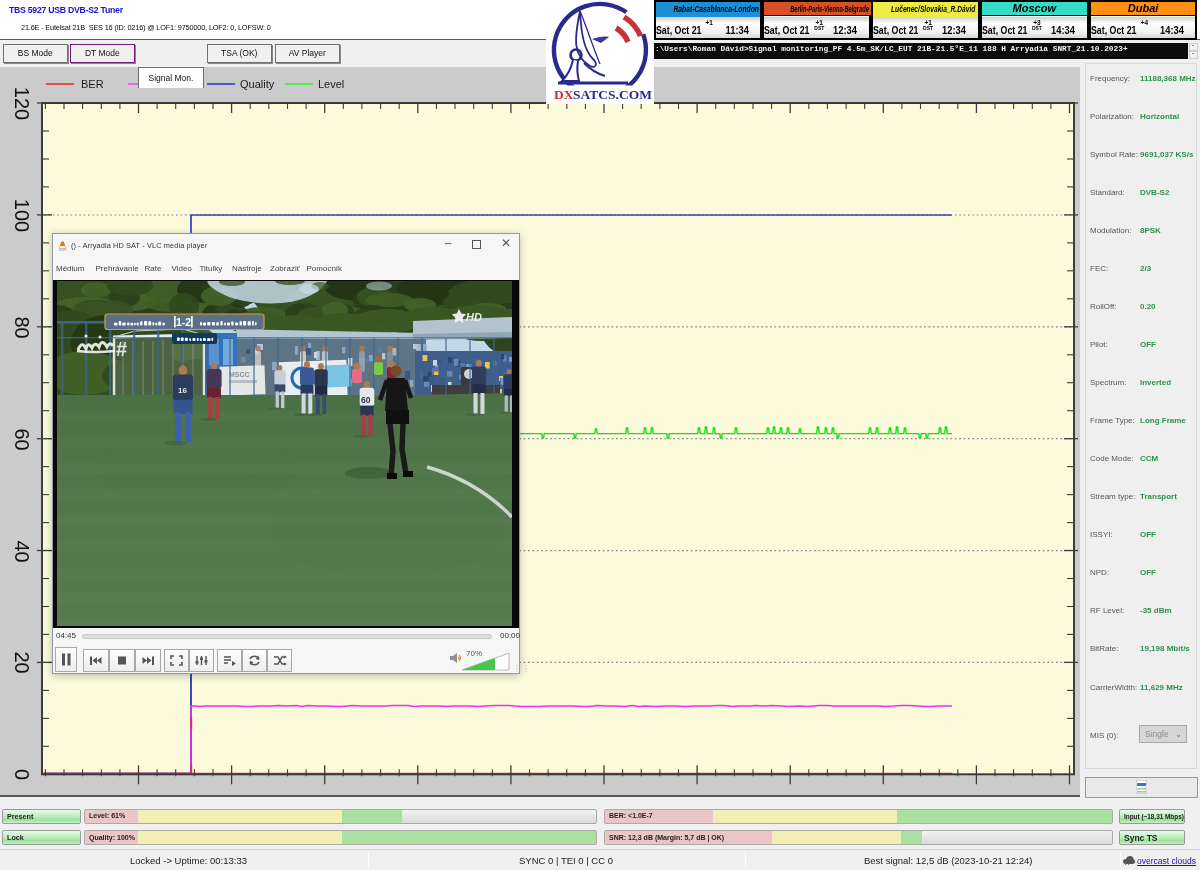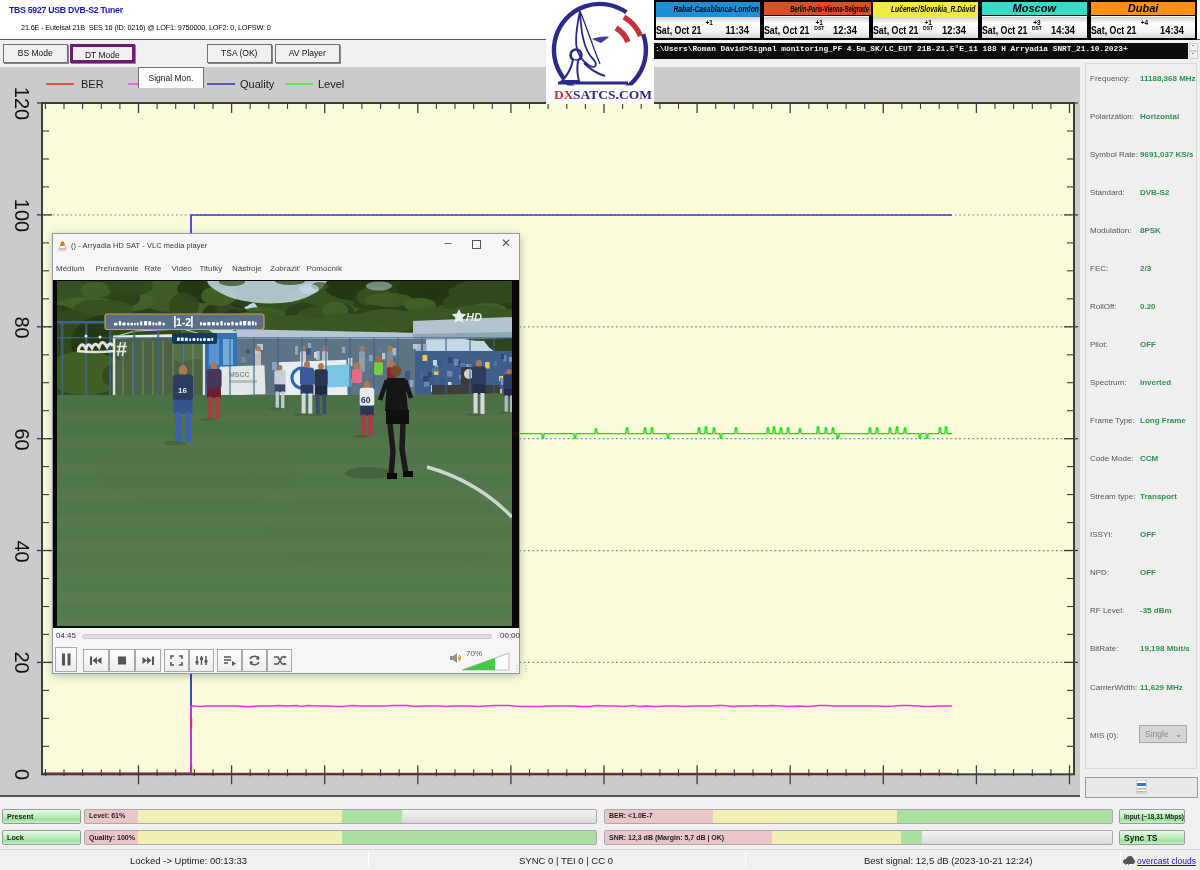--- a/index.html
+++ b/index.html
@@ -3,21 +3,21 @@
 *{margin:0;padding:0;box-sizing:border-box;}
 body{width:1200px;height:870px;background:#f0f0f0;font-family:"Liberation Sans",sans-serif;position:relative;overflow:hidden;}
 .abs{position:absolute;}
 </style></head><body>
 
 <div class="abs" style="left:0;top:0;width:1200px;height:39px;background:#ffffff;"></div>
 <div class="abs" style="left:9px;top:4.5px;font-size:8.7px;font-weight:bold;color:#1515cc;letter-spacing:-0.25px;">TBS 5927 USB DVB-S2 Tuner</div>
 <div class="abs" style="left:21px;top:23px;font-size:7.3px;color:#0a0a0a;letter-spacing:-0.15px;">21.6E - Eutelsat 21B&nbsp; SES 16 (ID: 0216) @ LOF1: 9750000, LOF2: 0, LOFSW: 0</div>
 <div class="abs" style="left:0;top:39px;width:1200px;height:1px;background:#5a5a5a;"></div>
 <div class="abs" style="left:3px;top:43.6px;width:64.5px;height:19px;background:#f0f0f0;border:1px solid #707070;box-shadow:1px 1px 0 #888;font-size:8.5px;color:#111;text-align:center;line-height:17px;">BS Mode</div>
-<div class="abs" style="left:69.6px;top:43.6px;width:65.4px;height:19px;background:#f0f0f0;border:3px solid #701a75;box-shadow:1px 1px 0 #888;font-size:8.5px;color:#111;text-align:center;line-height:17px;">DT Mode</div>
+<div class="abs" style="left:69.6px;top:43.6px;width:65.4px;height:19px;background:#f0f0f0;border:1px solid #701a75;box-shadow:1px 1px 0 #888;font-size:8.5px;color:#111;text-align:center;line-height:17px;">DT Mode</div>
 <div class="abs" style="left:138px;top:33px;width:66px;height:21px;background:#fff;border:1px solid #707070;border-bottom:none;font-size:8.5px;color:#111;text-align:center;line-height:21px;z-index:3;margin-top:34px;">Signal Mon.</div>
 <div class="abs" style="left:207px;top:43.6px;width:64.5px;height:19px;background:#f0f0f0;border:1px solid #707070;box-shadow:1px 1px 0 #888;font-size:8.5px;color:#111;text-align:center;line-height:17px;">TSA (OK)</div>
 <div class="abs" style="left:274.5px;top:43.6px;width:65.5px;height:19px;background:#f0f0f0;border:1px solid #707070;box-shadow:1px 1px 0 #888;font-size:8.5px;color:#111;text-align:center;line-height:17px;">AV Player</div>
 <div class="abs" style="left:0;top:67px;width:1080px;height:730px;background:#cbcbcb;border-bottom:2px solid #555;"></div>
 <div class="abs" style="left:46px;top:83px;width:28px;height:2px;background:#e05048;"></div>
 <div class="abs" style="left:81px;top:78px;font-size:11px;color:#1a1a1a;">BER</div>
 <div class="abs" style="left:128px;top:83px;width:28px;height:2px;background:#e868e0;"></div>
 <div class="abs" style="left:160px;top:78px;font-size:11px;color:#1a1a1a;">SNR</div>
 <div class="abs" style="left:207px;top:83px;width:28px;height:2px;background:#5058c8;"></div>
 <div class="abs" style="left:240px;top:78px;font-size:11px;color:#1a1a1a;">Quality</div>

